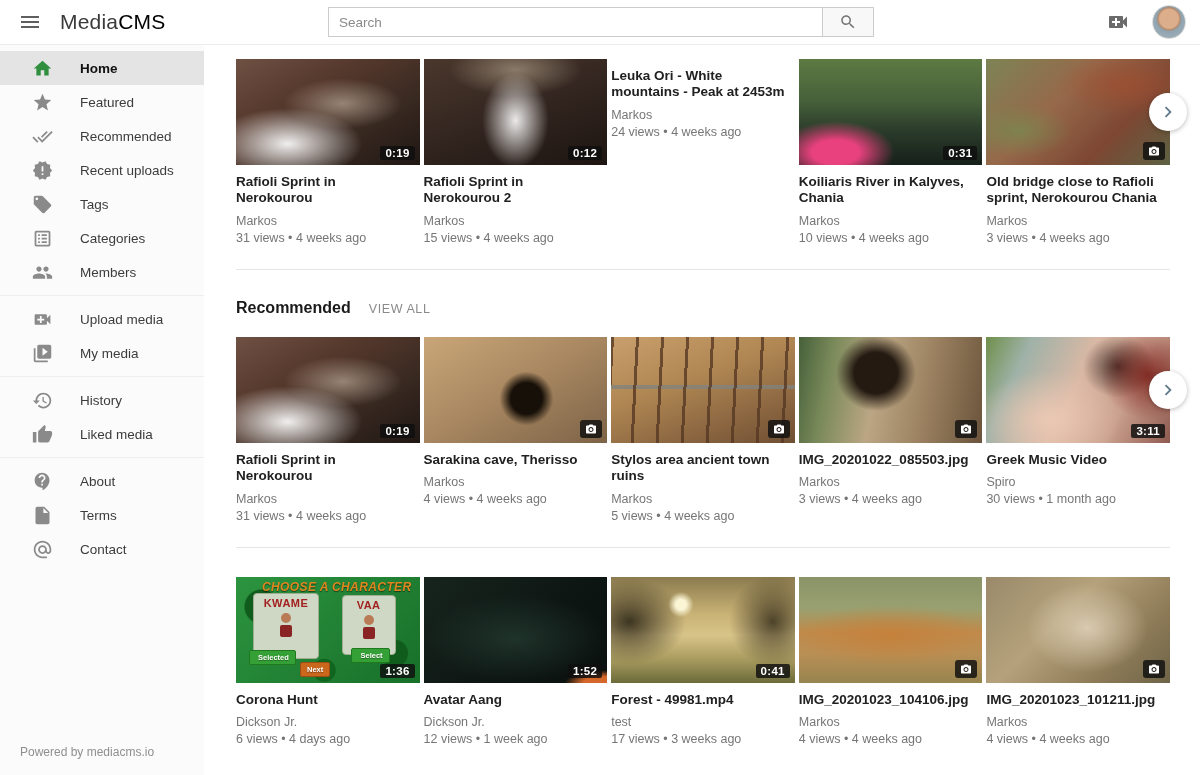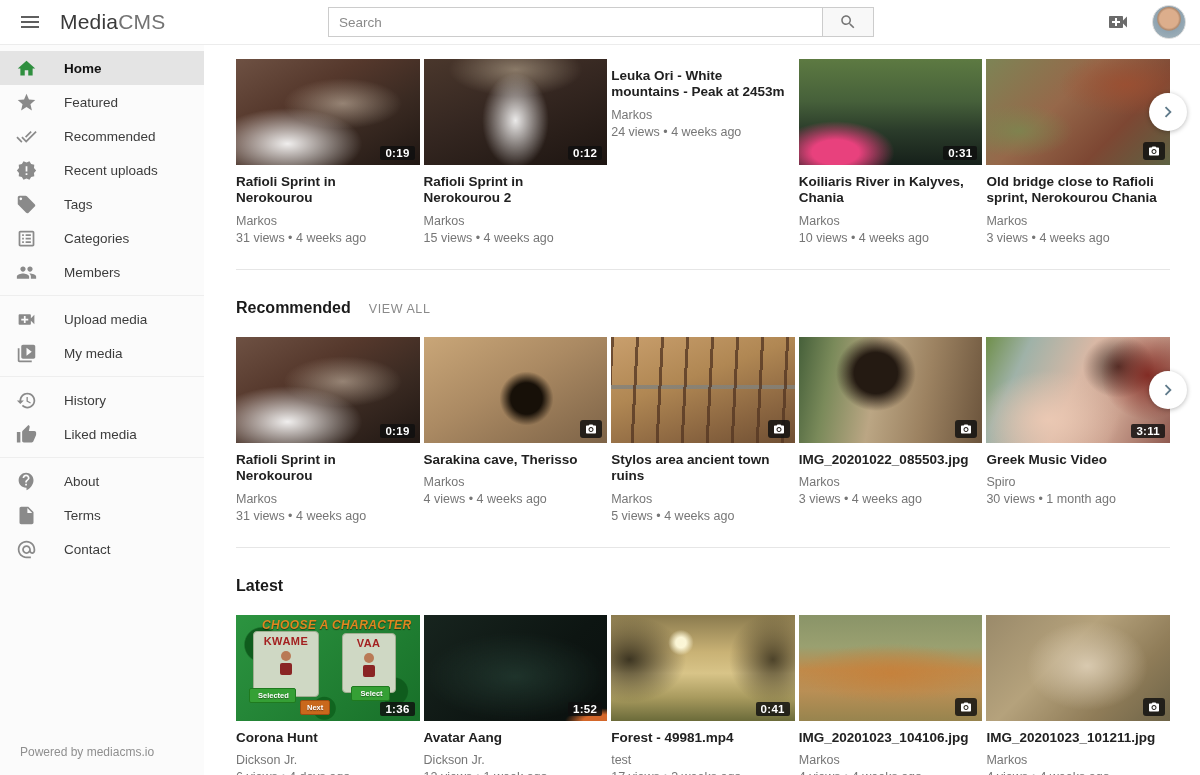--- a/index.html
+++ b/index.html
@@ -6,41 +6,41 @@
   * { margin:0; padding:0; box-sizing:border-box; }
   html,body { width:1200px; height:775px; overflow:hidden; background:#fff;
     font-family:"Liberation Sans", sans-serif; color:#212121; }
 
   
   .header { position:fixed; top:0; left:0; right:0; height:45px; background:#fff;
     border-bottom:1px solid #ececec; display:flex; align-items:center; z-index:50; }
   .hamburger { width:24px; height:24px; margin-left:18px; cursor:pointer; color:#5f5f5f; }
   .logo { margin-left:18px; font-size:21px; font-weight:500; letter-spacing:.2px; cursor:pointer; }
   .logo .l1 { color:#3a3a3a; }
-  .logo .l2 { color:#737373; }
+  .logo .l2 { color:#000000; }
   .searchwrap { position:absolute; left:328px; display:flex; align-items:center; }
   .searchwrap input { width:494px; height:30px; border:1px solid #ccc; border-right:none;
     padding:0 10px; font-size:13.5px; color:#333; outline:none; background:#fff;
     font-family:"Liberation Sans", sans-serif; }
   .searchwrap input::placeholder { color:#8a8a8a; }
   .search-btn { width:52px; height:30px; border:1px solid #ccc; background:#f8f8f8;
     display:flex; align-items:center; justify-content:center; cursor:pointer; }
   .header-right { position:absolute; right:14px; display:flex; align-items:center; gap:22px; }
   .icon-btn { width:24px; height:24px; color:#6b6b6b; cursor:pointer; }
   .avatar { width:34px; height:34px; border-radius:50%; cursor:pointer; border:1px solid #ddd;
     background: radial-gradient(circle at 50% 40%, #dcae8c 0 37%, #b18a6d 45%, #8fa3b0 50%, #a7b6bd 100%); }
 
   svg { display:block; width:100%; height:100%; fill:currentColor; }
 
   
   .sidebar { position:fixed; top:45px; left:0; bottom:0; width:204px; background:#fbfbfb;
     display:flex; flex-direction:column; z-index:40; }
   .nav-group { padding:6px 0; border-bottom:1px solid #eeeeee; }
   .nav-group:last-of-type { border-bottom:none; }
-  .nav-item { display:flex; align-items:center; height:34px; padding-left:16px; cursor:pointer; }
+  .nav-item { display:flex; align-items:center; height:34px; padding-left:32px; cursor:pointer; }
   .nav-item .nicon { width:21px; height:21px; color:#8a8a8a; flex:none; }
   .nav-item .nlabel { margin-left:27px; font-size:13.5px; color:#3c3c3c; white-space:nowrap; }
   .nav-item.active { background:#e4e4e4; }
   .nav-item.active .nicon { color:#2f8f3f; }
   .nav-item.active .nlabel { color:#111; font-weight:700; }
   .sidebar-footer { margin-top:auto; padding:14px 0 16px 20px; font-size:12px; color:#8f8f8f; }
 
   
   .main { margin-left:204px; padding:21px 30px 0 32px; }
   .section-head { display:flex; align-items:baseline; gap:18px; margin-bottom:20px; }
@@ -423,23 +423,20 @@
           <span>
             <svg viewBox="0 0 24 24">
               <path d="M10 6L8.59 7.41 13.17 12l-4.58 4.59L10 18l6-6z"></path>
             </svg>
           </span>
         </button>
       </div>
       <hr class="section-divider">
     </section>
     <section class="media-section">
-      <div class="section-head">
-        <h2 class="section-title">Latest</h2>
-      </div>
       <div class="card-row">
         <div class="card-grid">
           <div class="media-card">
             <div class="thumb th-game">
               <div class="game-art">
                 <div class="game-heading">CHOOSE A CHARACTER</div>
                 <div class="game-panel p1"><span class="game-name">KWAME</span><span class="sprite"></span></div>
                 <div class="game-panel p2"><span class="game-name">VAA</span><span class="sprite"></span></div>
                 <span class="gbtn green b1">Selected</span>
                 <span class="gbtn orange b2">Next</span>

